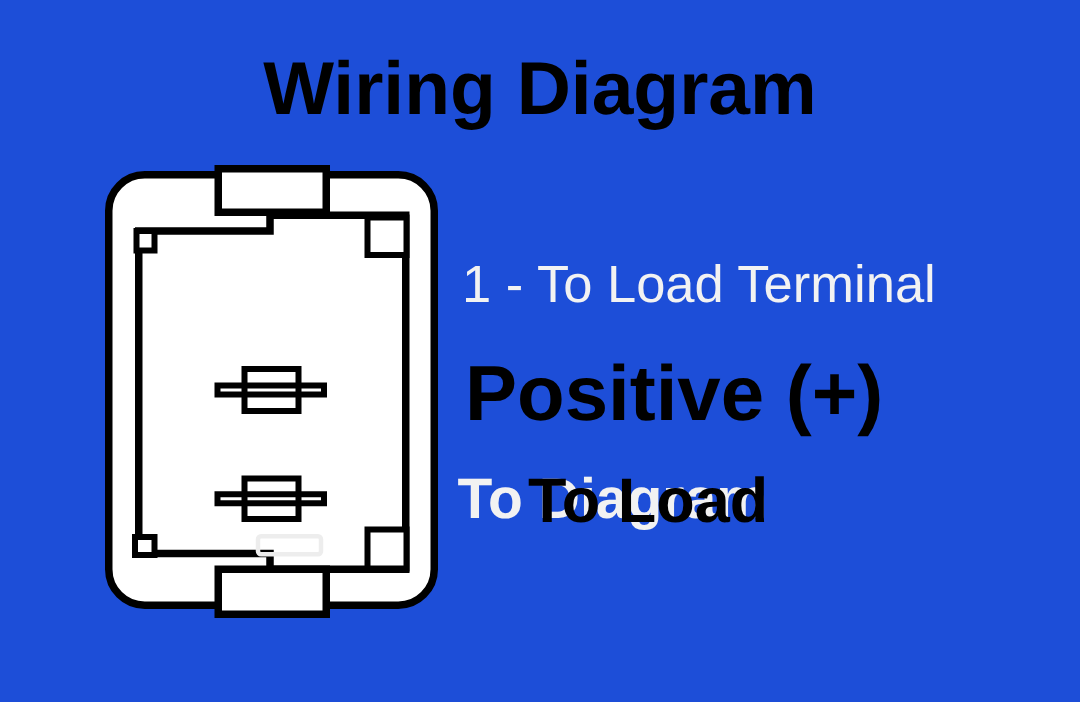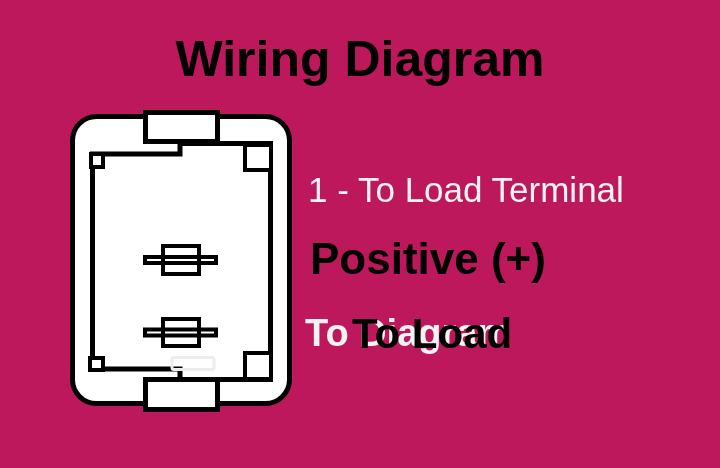--- a/index.html
+++ b/index.html
@@ -1,20 +1,20 @@
 <!DOCTYPE html>
 <html><head>
 <meta charset="utf-8">
 <style>
   html, body { margin: 0; padding: 0; background: #ffffff; }
   .page {
     position: relative;
     width: 720px;
     height: 468px;
-    background: #be185d;
+    background: #1d4ed8;
     overflow: hidden;
     font-family: "Liberation Sans", sans-serif;
     color: #000000;
   }
   .page-title {
     position: absolute;
     top: 34px;
     left: 0;
     width: 100%;
     text-align: center;
@@ -30,21 +30,21 @@
     top: 0;
     left: 0;
   }
   .label {
     position: absolute;
     font-weight: bold;
     line-height: 1;
     color: #000000;
     white-space: nowrap;
   }
-  .label-positive { left: 310px; top: 237px; font-size: 44px; }
+  .label-positive { left: 310px; top: 237px; font-size: 52px; }
   .label-toload   { left: 311px; top: 313px; font-size: 42px; }
   .ghost {
     position: absolute;
     line-height: 1;
     color: #f2f2f2;
     white-space: nowrap;
   }
   .ghost-line1 { left: 308px; top: 172px; font-size: 35px; font-weight: normal; }
   .ghost-line2 { left: 305px; top: 314px; font-size: 38px; font-weight: bold; z-index: 0; }
   .label-toload { z-index: 1; margin-left: 41px; }

